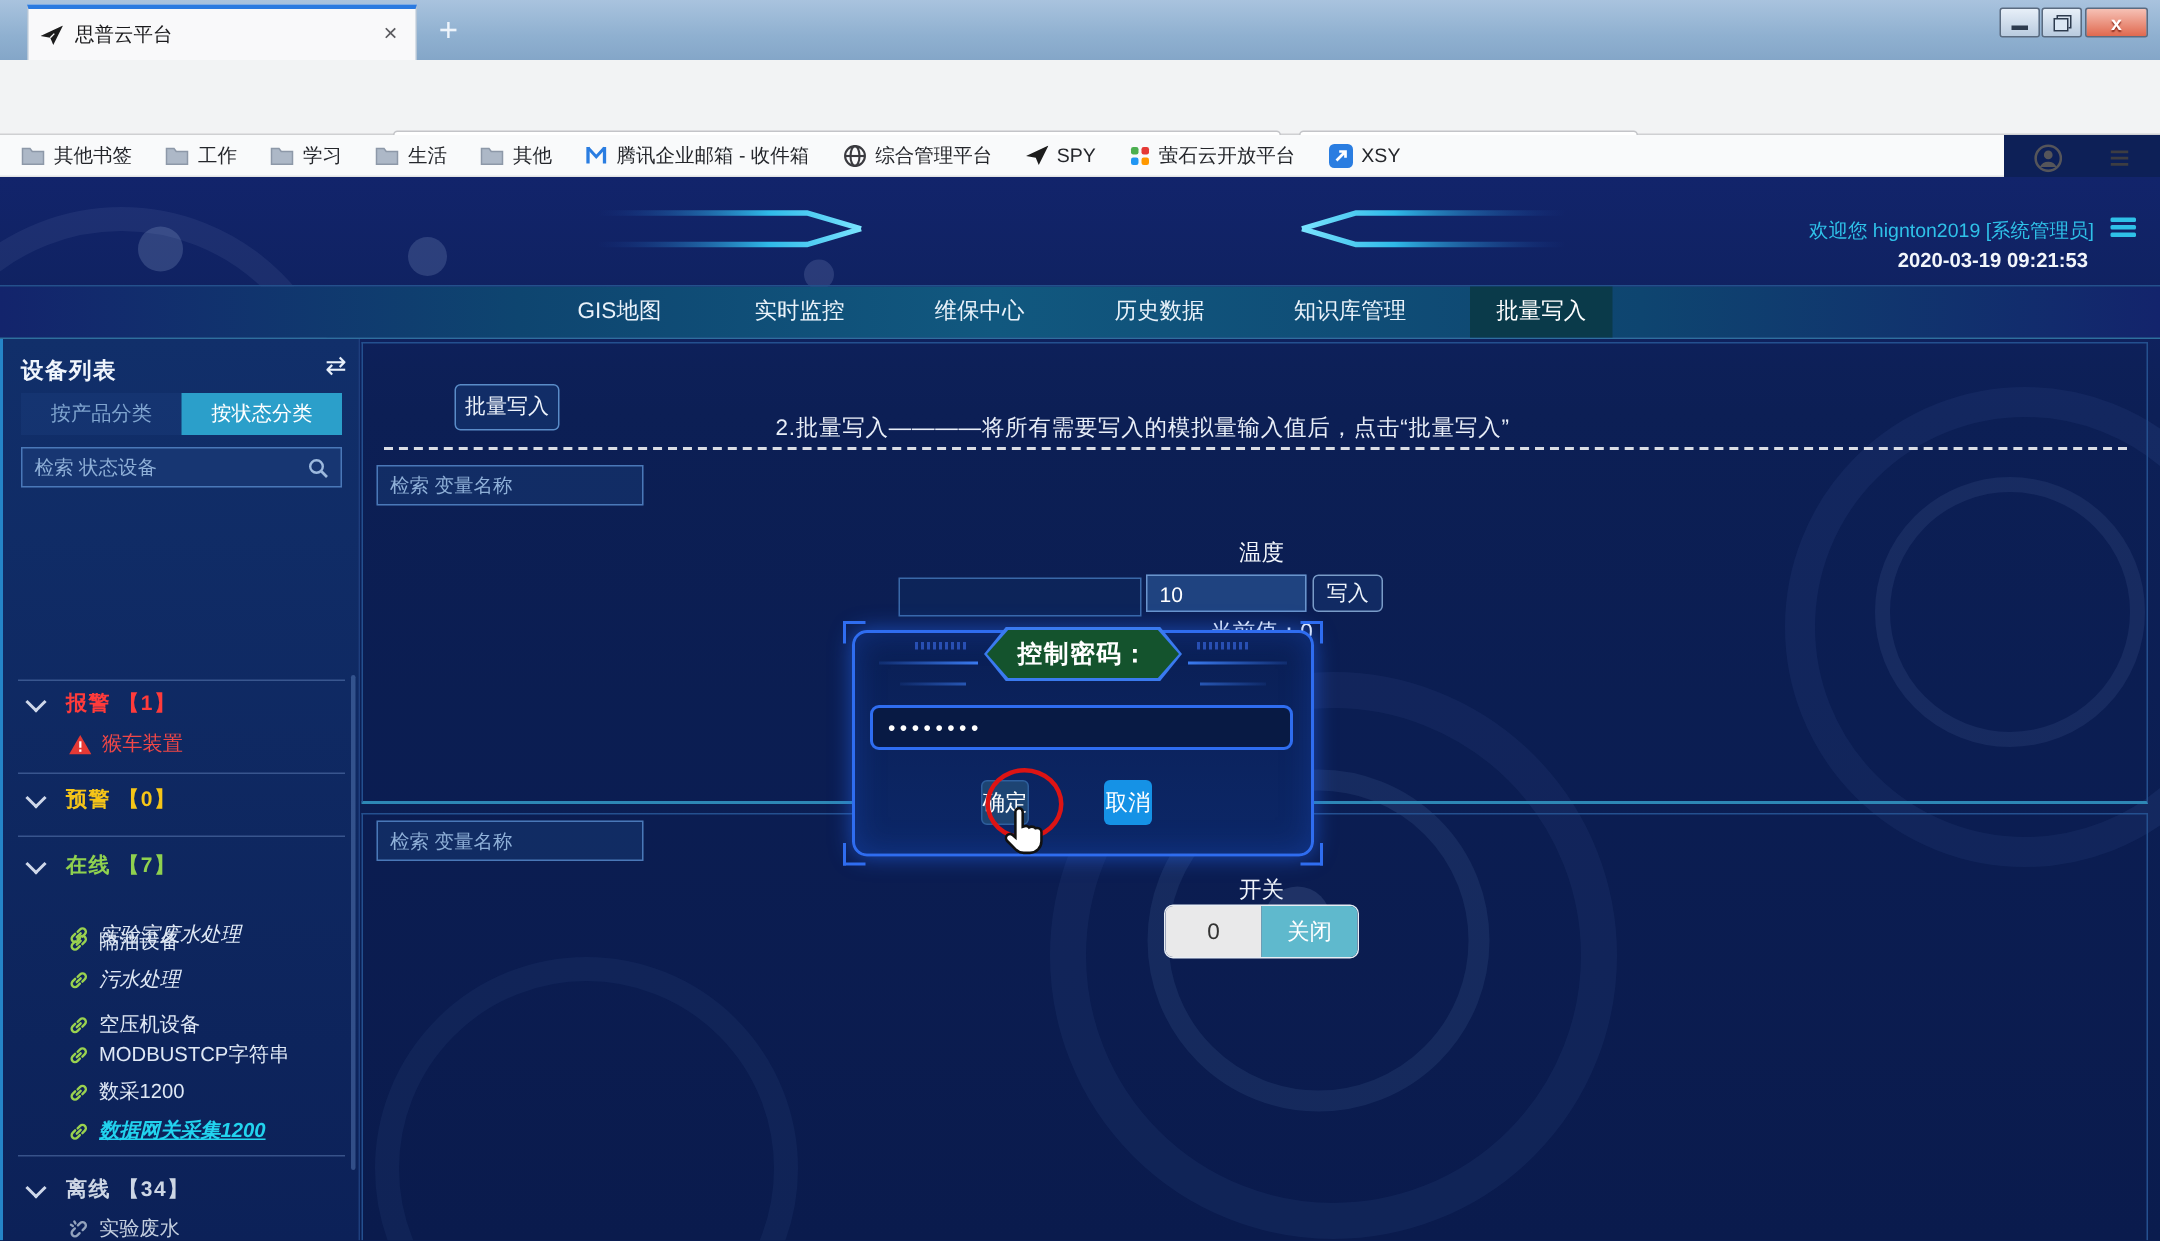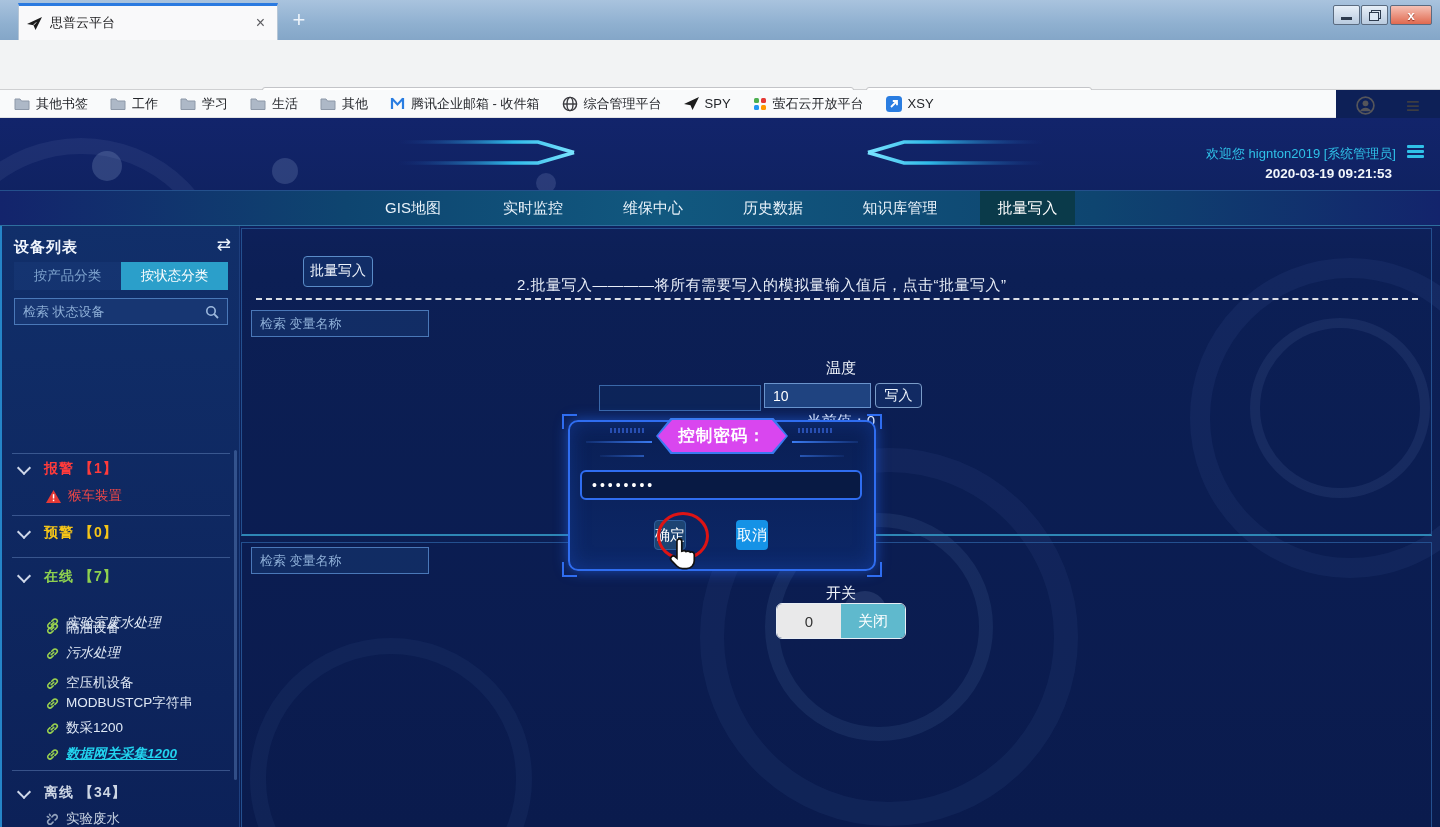--- a/index.html
+++ b/index.html
@@ -74,21 +74,21 @@
           display:flex;align-items:center;padding:0 8px;}
   .toggle{border:1px solid #e8eef5;border-radius:6px;overflow:hidden;display:flex;}
   .tog-val{width:64px;background:#e9e9ea;color:#333;font-size:15px;display:flex;align-items:center;justify-content:center;}
   .tog-btn{width:64px;background:#5fb9cd;color:#fff;font-size:15px;display:flex;align-items:center;justify-content:center;}
   
   .dialog{left:568px;top:302px;width:304px;height:147px;border:2px solid #2f6df0;border-radius:10px;
           background:linear-gradient(180deg,#0a1f55,#0c2767);
           box-shadow:0 0 14px rgba(40,110,255,.55), inset 0 0 20px rgba(30,80,200,.35);z-index:30;}
   .badge-out{position:absolute;left:86px;top:-4px;width:132px;height:36px;background:#3a7af0;
              clip-path:polygon(11% 0,89% 0,100% 50%,89% 100%,11% 100%,0 50%);}
-  .badge-in{position:absolute;left:2px;top:2px;width:128px;height:32px;background:#d946ef;
+  .badge-in{position:absolute;left:2px;top:2px;width:128px;height:32px;background:#14532d;
             clip-path:polygon(11% 0,89% 0,100% 50%,89% 100%,11% 100%,0 50%);
             display:flex;align-items:center;justify-content:center;color:#fff;font-size:16.5px;font-weight:bold;letter-spacing:1px;}
   .circ-line{position:absolute;height:2px;background:linear-gradient(90deg,rgba(58,122,240,.15),#3a7af0);}
   .microtx{position:absolute;width:34px;height:5px;opacity:.8;
            background:repeating-linear-gradient(90deg,#2f5ac8 0 2px,transparent 2px 4px);}
   .pwbox{position:absolute;left:10px;top:48px;width:282px;height:30px;background:#081a44;border:2px solid #2f6df0;
          border-radius:6px;box-sizing:border-box;color:#fff;font-size:14px;letter-spacing:3px;
          display:flex;align-items:center;padding:0 10px;}
   .dbtn{position:absolute;top:98px;width:32px;height:30px;border-radius:4px;color:#fff;font-size:15px;
         display:flex;align-items:center;justify-content:center;}

